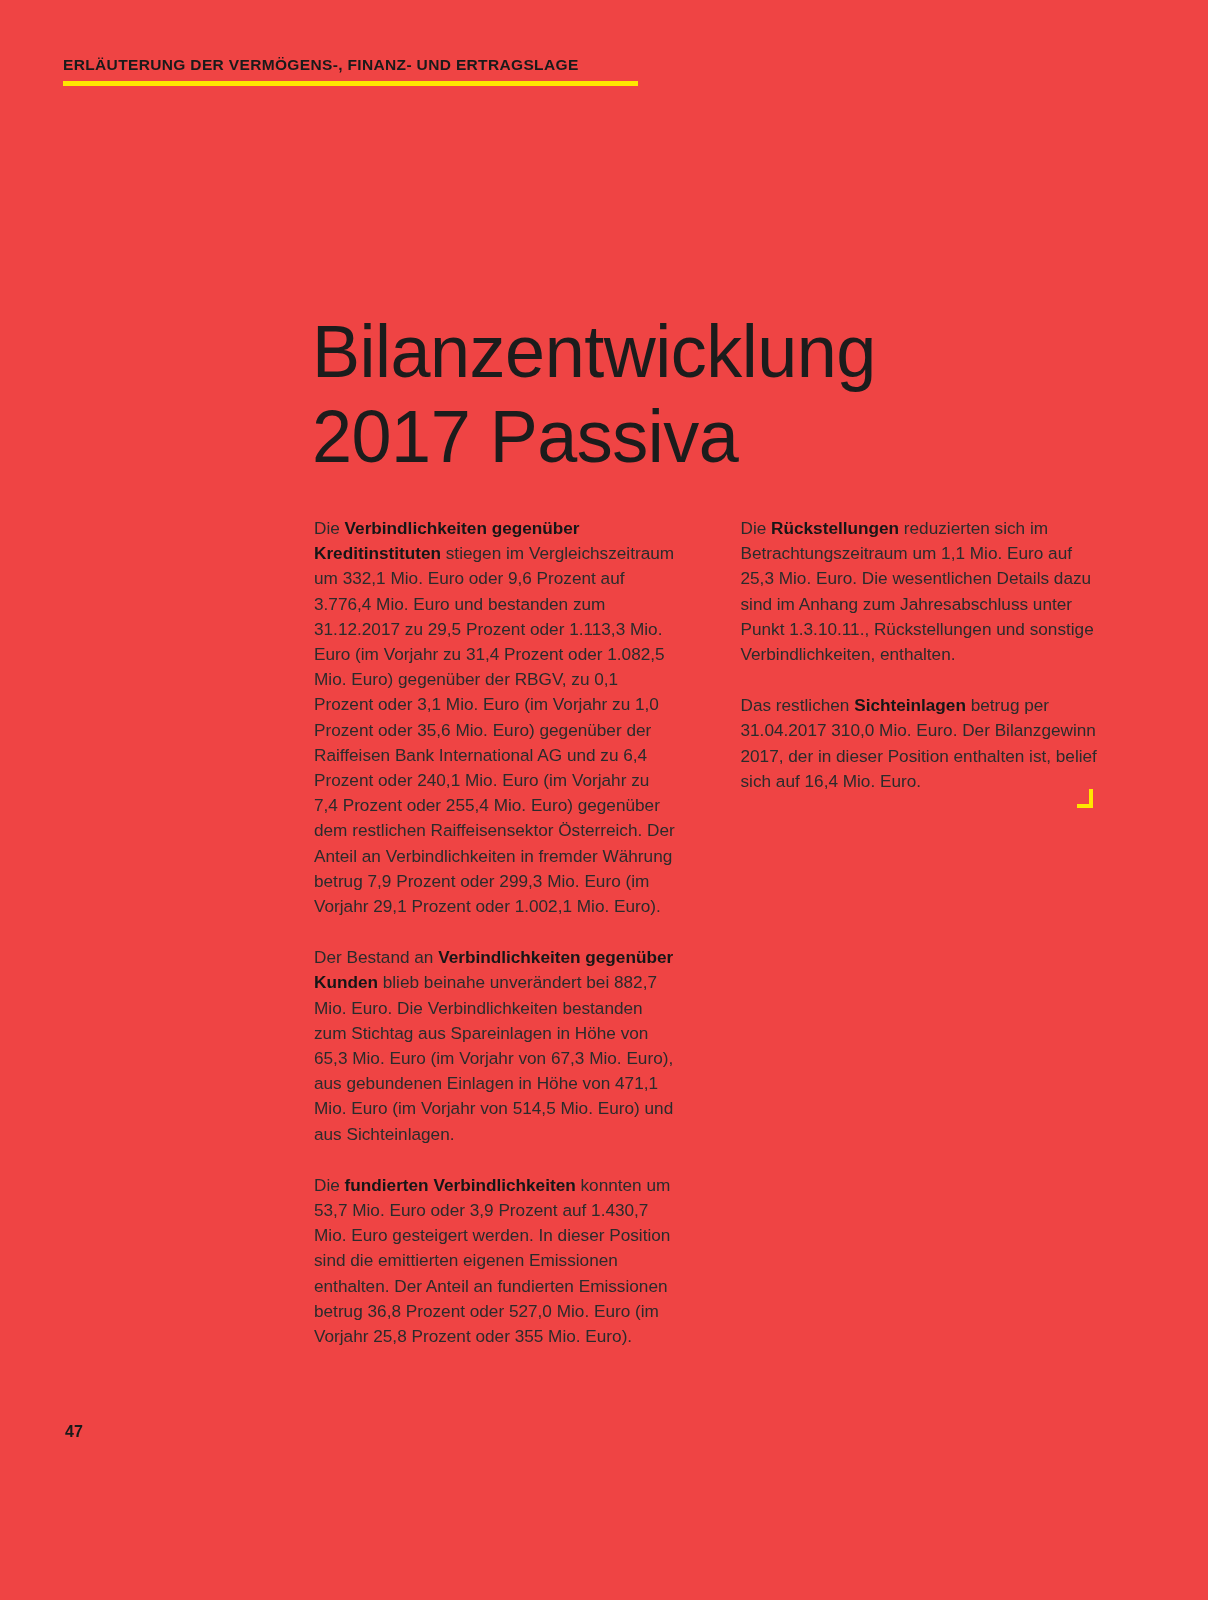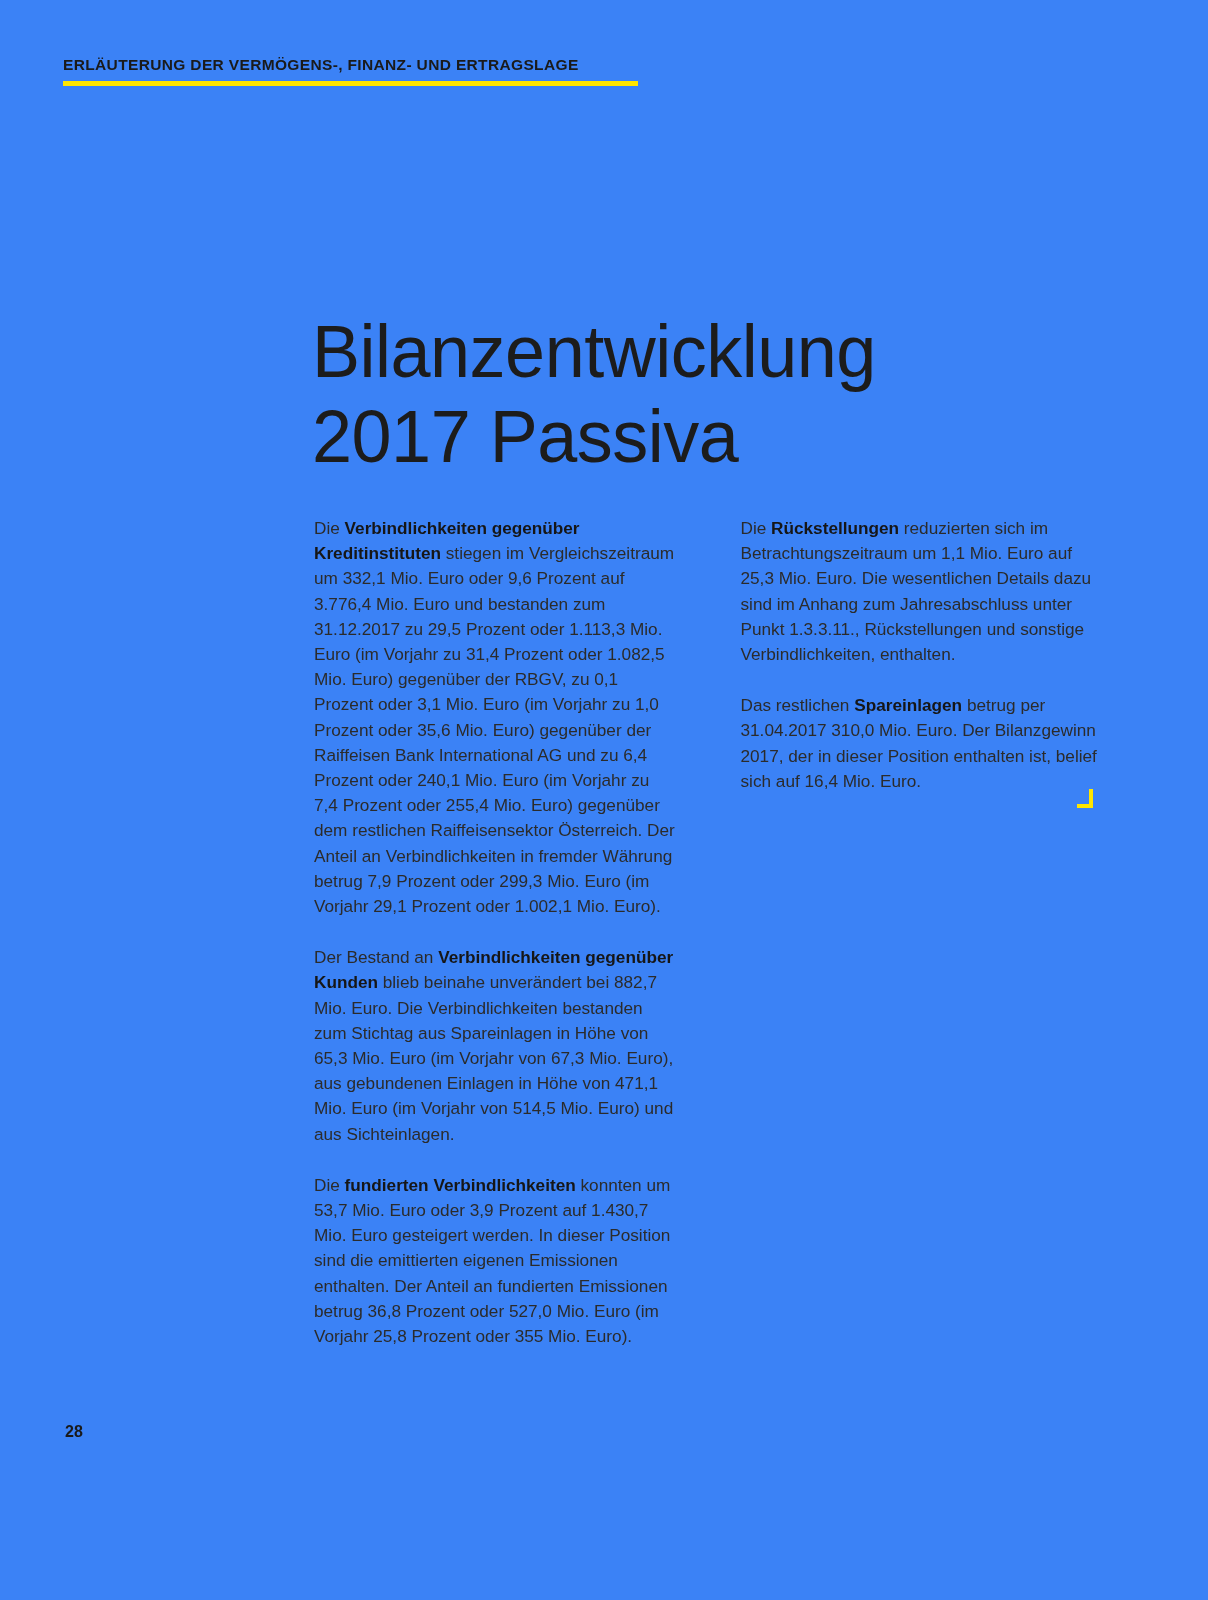--- a/index.html
+++ b/index.html
@@ -8,21 +8,21 @@
     background: #ffffff;
   }
   body {
     font-family: "Liberation Sans", sans-serif;
     -webkit-font-smoothing: antialiased;
   }
   .page {
     position: relative;
     width: 1208px;
     height: 1600px;
-    background: #3b82f6;
+    background: #ef4444;
     overflow: hidden;
     box-sizing: border-box;
   }
 
   
   .running-header {
     position: absolute;
     left: 63px;
     top: 56px;
     width: 700px;
@@ -143,26 +143,26 @@
 
   <div class="columns">
 
     <div class="col">
       <p><span>Die </span><b>Verbindlichkeiten gegenüber Kreditinstituten</b><span> stiegen im Vergleichszeitraum um 332,1 Mio. Euro oder 9,6 Prozent auf 3.776,4 Mio. Euro und bestanden zum 31.12.2017 zu 29,5 Prozent oder 1.113,3 Mio. Euro (im Vorjahr zu 31,4 Prozent oder 1.082,5 Mio. Euro) gegenüber der RBGV, zu 0,1 Prozent oder 3,1 Mio. Euro (im Vorjahr zu 1,0 Prozent oder 35,6 Mio. Euro) gegenüber der Raiffeisen Bank International AG und zu 6,4 Prozent oder 240,1 Mio. Euro (im Vorjahr zu 7,4 Prozent oder 255,4 Mio. Euro) gegenüber dem restlichen Raiffeisensektor Österreich. Der Anteil an Verbindlichkeiten in fremder Währung betrug 7,9 Prozent oder 299,3 Mio. Euro (im Vorjahr 29,1 Prozent oder 1.002,1 Mio. Euro).</span></p>
       <p><span>Der Bestand an </span><b>Verbindlichkeiten gegenüber Kunden</b><span> blieb beinahe unverändert bei 882,7 Mio. Euro. Die Verbindlichkeiten bestanden zum Stichtag aus Spareinlagen in Höhe von 65,3 Mio. Euro (im Vorjahr von 67,3 Mio. Euro), aus gebundenen Einlagen in Höhe von 471,1 Mio. Euro (im Vorjahr von 514,5 Mio. Euro) und aus Sichteinlagen.</span></p>
       <p><span>Die </span><b>fundierten Verbindlichkeiten</b><span> konnten um 53,7 Mio. Euro oder 3,9 Prozent auf 1.430,7 Mio. Euro gesteigert werden. In dieser Position sind die emittierten eigenen Emissionen enthalten. Der Anteil an fundierten Emissionen betrug 36,8 Prozent oder 527,0 Mio. Euro (im Vorjahr 25,8 Prozent oder 355 Mio. Euro).</span></p>
     </div>
 
     <div class="col">
-      <p><span>Die </span><b>Rückstellungen</b><span> reduzierten sich im Betrachtungszeitraum um 1,1 Mio. Euro auf 25,3 Mio. Euro. Die wesentlichen Details dazu sind im Anhang zum Jahresabschluss unter Punkt 1.3.3.11., Rückstellungen und sonstige Verbindlichkeiten, enthalten.</span></p>
-      <p><span>Das restlichen </span><b>Spareinlagen</b><span> betrug per 31.04.2017 310,0 Mio. Euro. Der Bilanzgewinn 2017, der in dieser Position enthalten ist, belief sich auf 16,4 Mio. Euro.</span></p>
+      <p><span>Die </span><b>Rückstellungen</b><span> reduzierten sich im Betrachtungszeitraum um 1,1 Mio. Euro auf 25,3 Mio. Euro. Die wesentlichen Details dazu sind im Anhang zum Jahresabschluss unter Punkt 1.3.10.11., Rückstellungen und sonstige Verbindlichkeiten, enthalten.</span></p>
+      <p><span>Das restlichen </span><b>Sichteinlagen</b><span> betrug per 31.04.2017 310,0 Mio. Euro. Der Bilanzgewinn 2017, der in dieser Position enthalten ist, belief sich auf 16,4 Mio. Euro.</span></p>
     </div>
 
   </div>
 
   <div class="corner-mark">
     <span class="cm-v"></span>
     <span class="cm-h"></span>
   </div>
 
-  <div class="folio">28</div>
+  <div class="folio">47</div>
 
 </div>
 
 </body></html>

